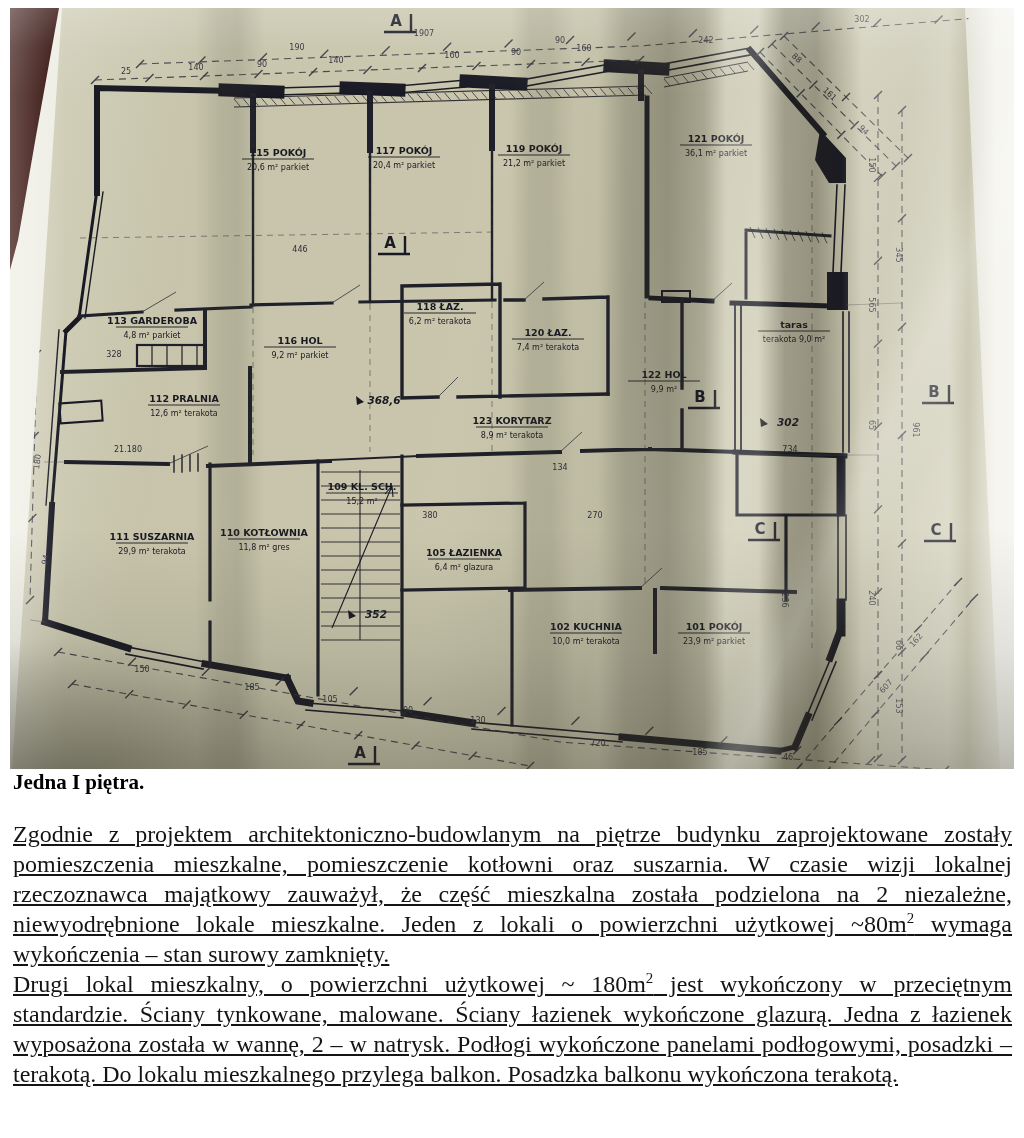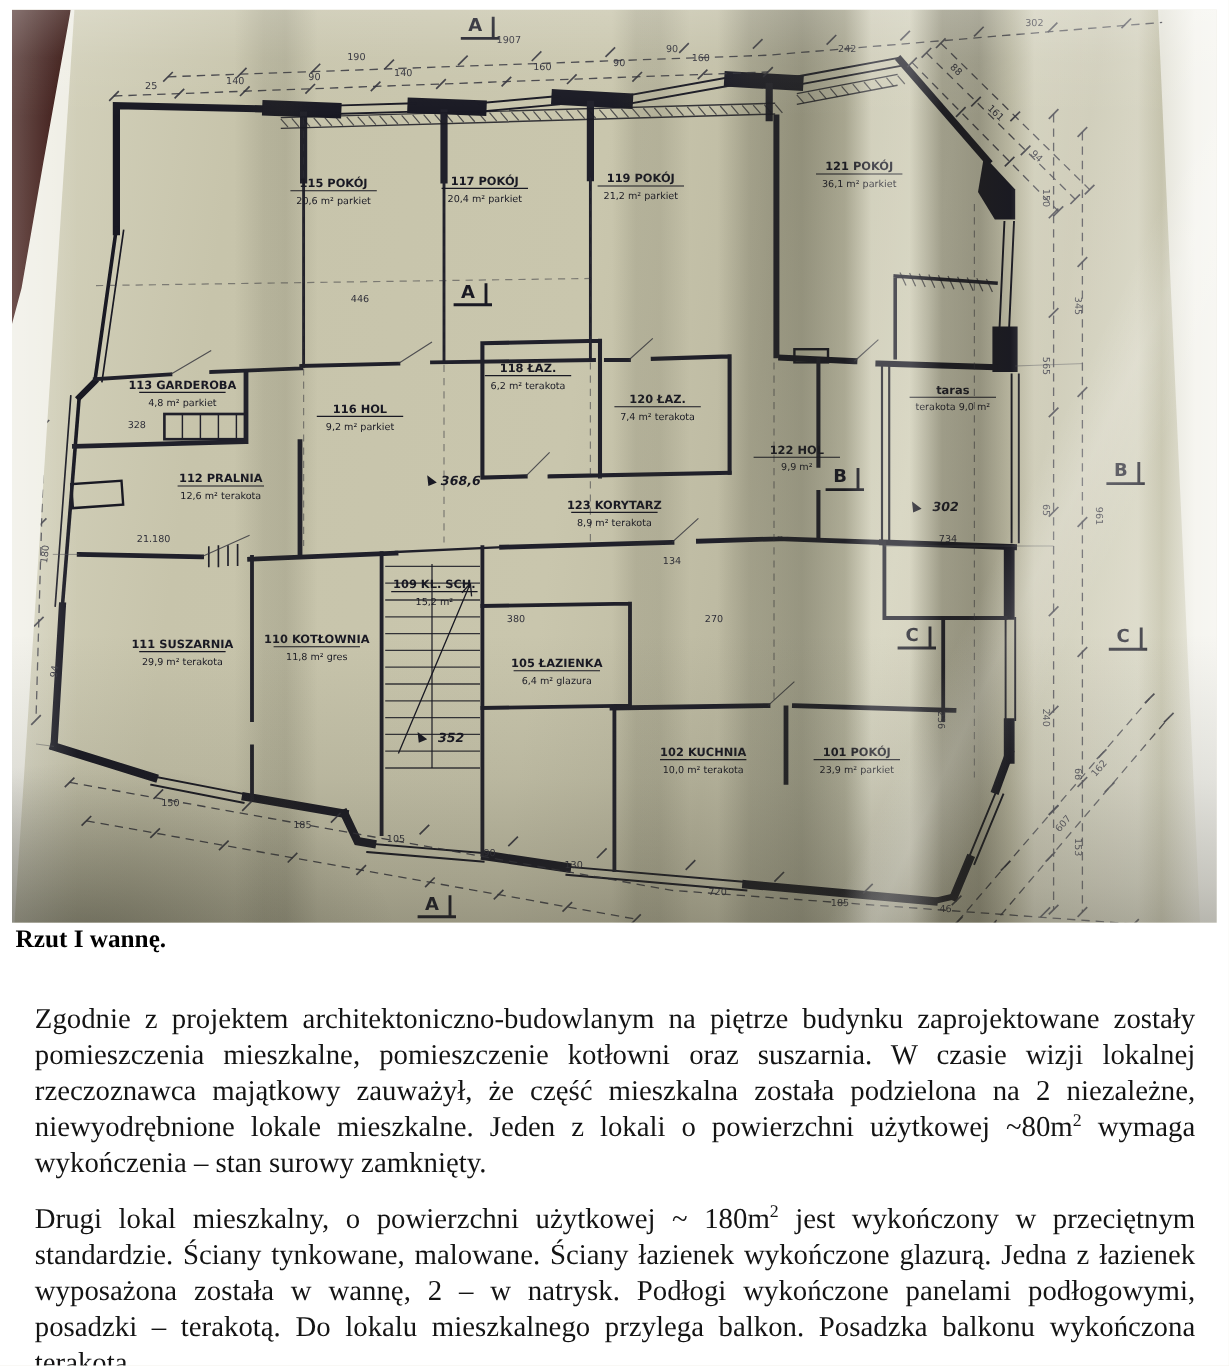--- a/index.html
+++ b/index.html
@@ -43,21 +43,21 @@
         rgba(255,255,252,0.22) 852px, rgba(255,255,252,0.26) 938px,
         rgba(120,120,100,0.08) 958px, rgba(255,255,255,0.42) 986px, rgba(255,255,255,0.5) 1004px);
   }
   .caption{
     position:absolute;left:13px;top:770px;font-weight:bold;font-size:21px;color:#000;
   }
   .bodytext{
     position:absolute;left:13px;top:819px;width:999px;
     font-size:24px;line-height:30px;color:#141414;
   }
-  .bodytext p{margin:16px;text-align:justify;}
+  .bodytext p{margin:0;text-align:justify;text-decoration:underline;}
   .bodytext sup{font-size:0.62em;vertical-align:super;line-height:0;}
 </style>
 </head>
 <body>
 
 <div class="photo">
   <div class="backdrop"></div>
   <div class="table-wedge"></div>
   <div class="paper"></div>
 
@@ -452,18 +452,18 @@
         <path d="M356,616 l-8,-6 l1,9 z" fill="#1b1b25"></path>
         <text x="376" y="618" fill="#1b1b25" font-size="10.5" font-family="&quot;DejaVu Sans&quot;, sans-serif" text-anchor="middle" font-style="italic" font-weight="bold">352</text>
         <path d="M768,424 l-8,-6 l1,9 z" fill="#1b1b25"></path>
         <text x="788" y="426" fill="#1b1b25" font-size="10.5" font-family="&quot;DejaVu Sans&quot;, sans-serif" text-anchor="middle" font-style="italic" font-weight="bold">302</text>
       </g>
   </svg>
 
   <div class="folds"></div>
 </div>
 
-<div class="caption">Rzut I wannę.</div>
+<div class="caption">Jedna I piętra.</div>
 
 <div class="bodytext">
   <p>Zgodnie z projektem architektoniczno-budowlanym na piętrze budynku zaprojektowane zostały pomieszczenia mieszkalne, pomieszczenie kotłowni oraz suszarnia. W czasie wizji lokalnej rzeczoznawca majątkowy zauważył, że część mieszkalna została podzielona na 2 niezależne, niewyodrębnione lokale mieszkalne. Jeden z lokali o powierzchni użytkowej ~80m<sup>2</sup> wymaga wykończenia – stan surowy zamknięty.</p>
   <p>Drugi lokal mieszkalny, o powierzchni użytkowej ~ 180m<sup>2</sup> jest wykończony w przeciętnym standardzie. Ściany tynkowane, malowane. Ściany łazienek wykończone glazurą. Jedna z łazienek wyposażona została w wannę, 2 – w natrysk. Podłogi wykończone panelami podłogowymi, posadzki – terakotą. Do lokalu mieszkalnego przylega balkon. Posadzka balkonu wykończona terakotą.</p>
 </div>
 
 </body></html>

